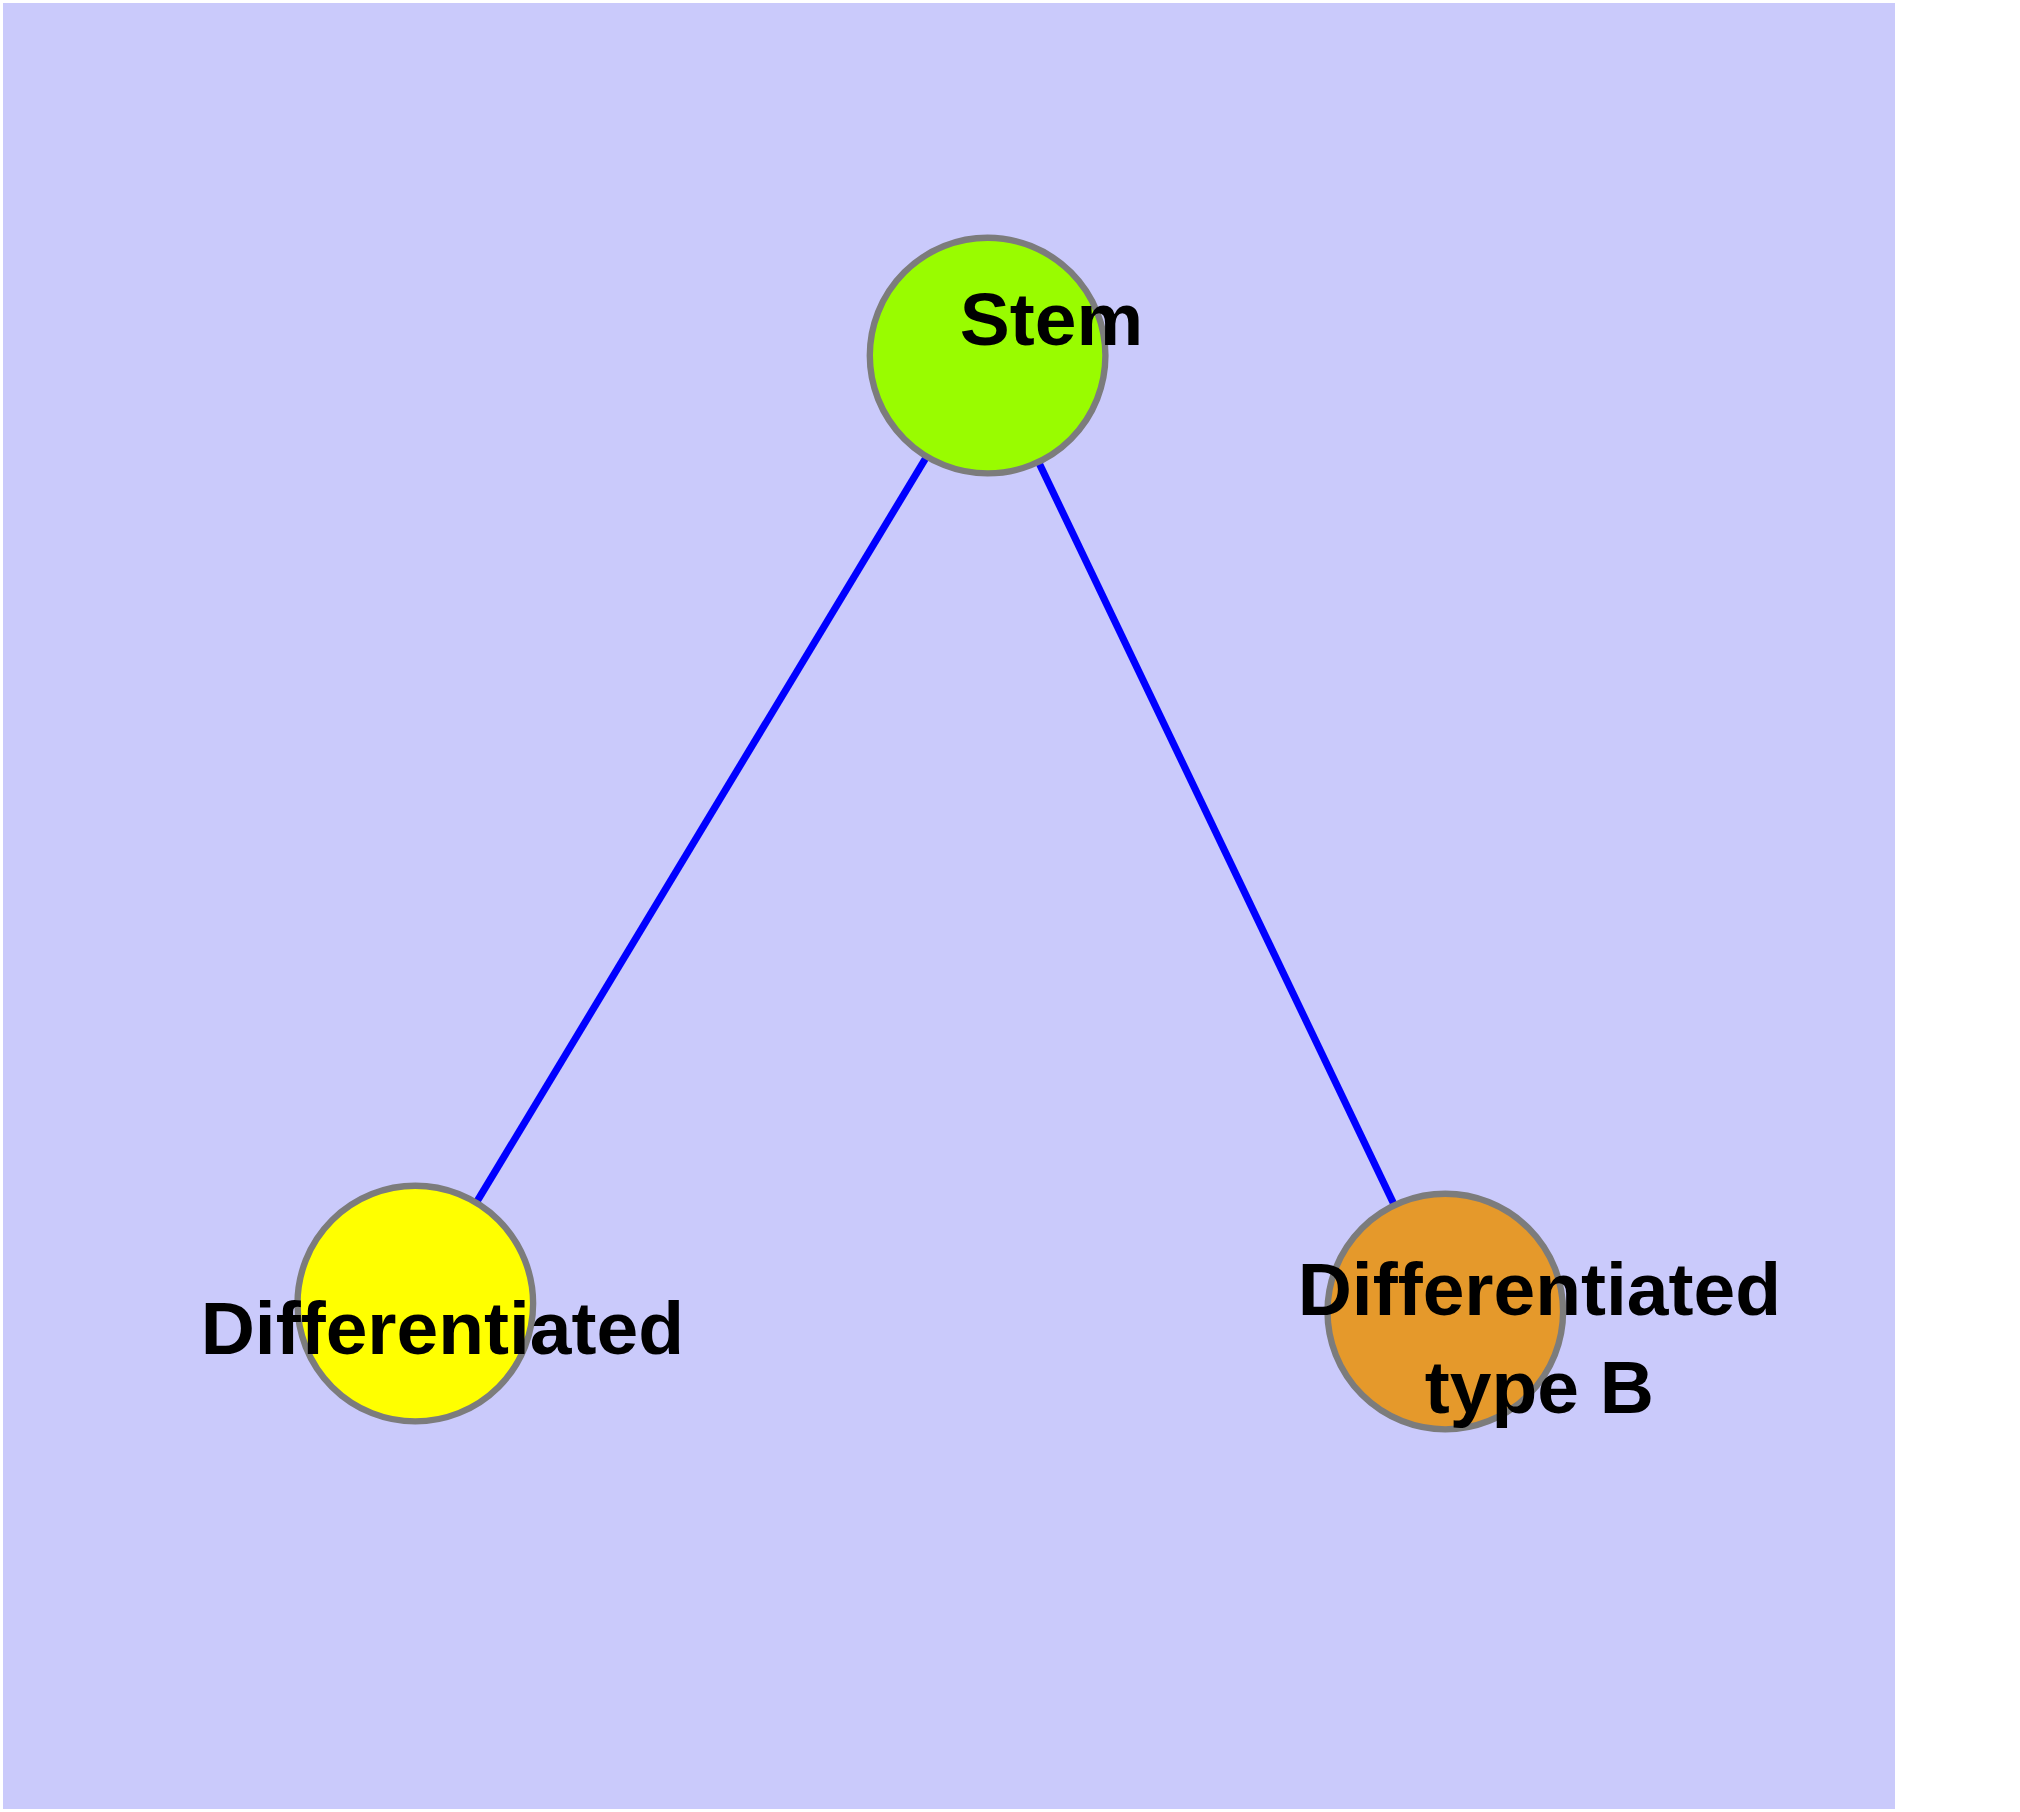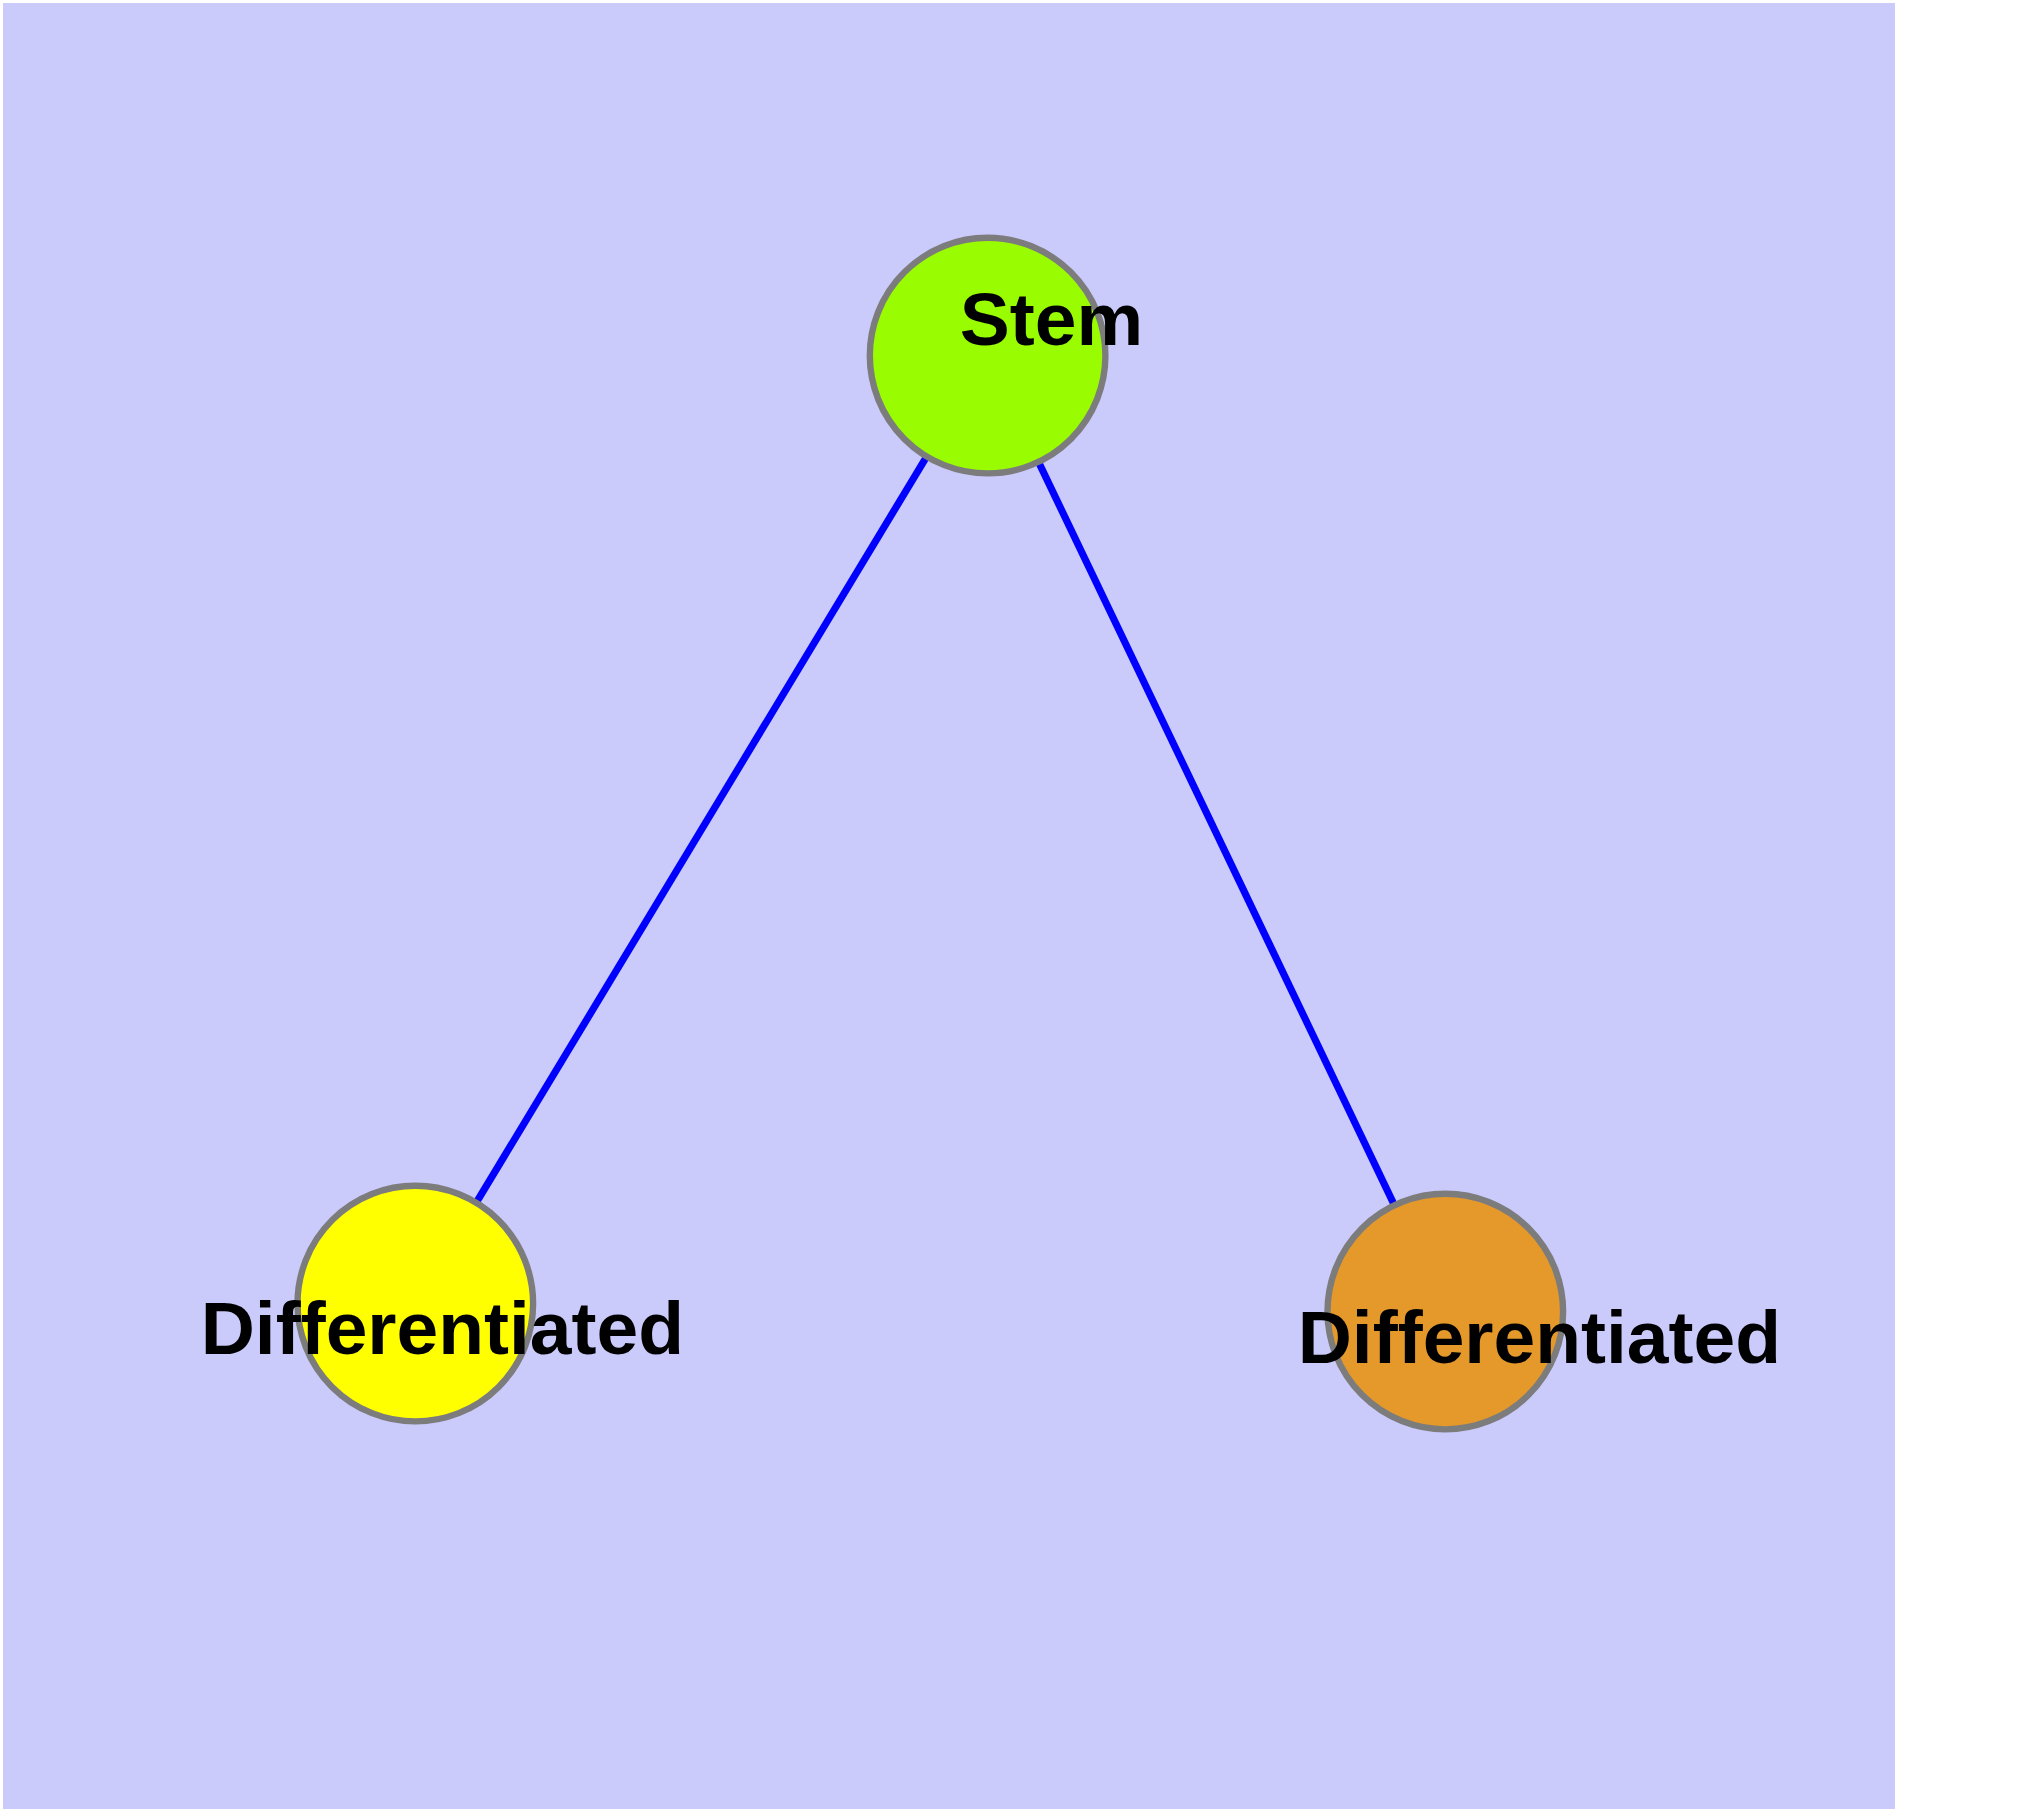--- a/index.html
+++ b/index.html
@@ -64,17 +64,18 @@
     <div class="node-label" id="label-node-0" style="left: 1048px; top: 317px; color: rgb(0, 0, 0);">
       <span class="label-line">Stem</span>
     </div>
 
     <div class="node-label" id="label-node-1" style="left: 439px; top: 1326px; color: rgb(0, 0, 0);">
       <span class="label-line">Differentiated</span>
     </div>
 
     <div class="node-label" id="label-node-2" style="left: 1536px; top: 1335px; color: rgb(0, 0, 0);">
       <span class="label-line">Differentiated</span>
+      <span class="label-line">type B</span>
     </div>
 
   </div>
 </div>
 
 
 </body></html>

